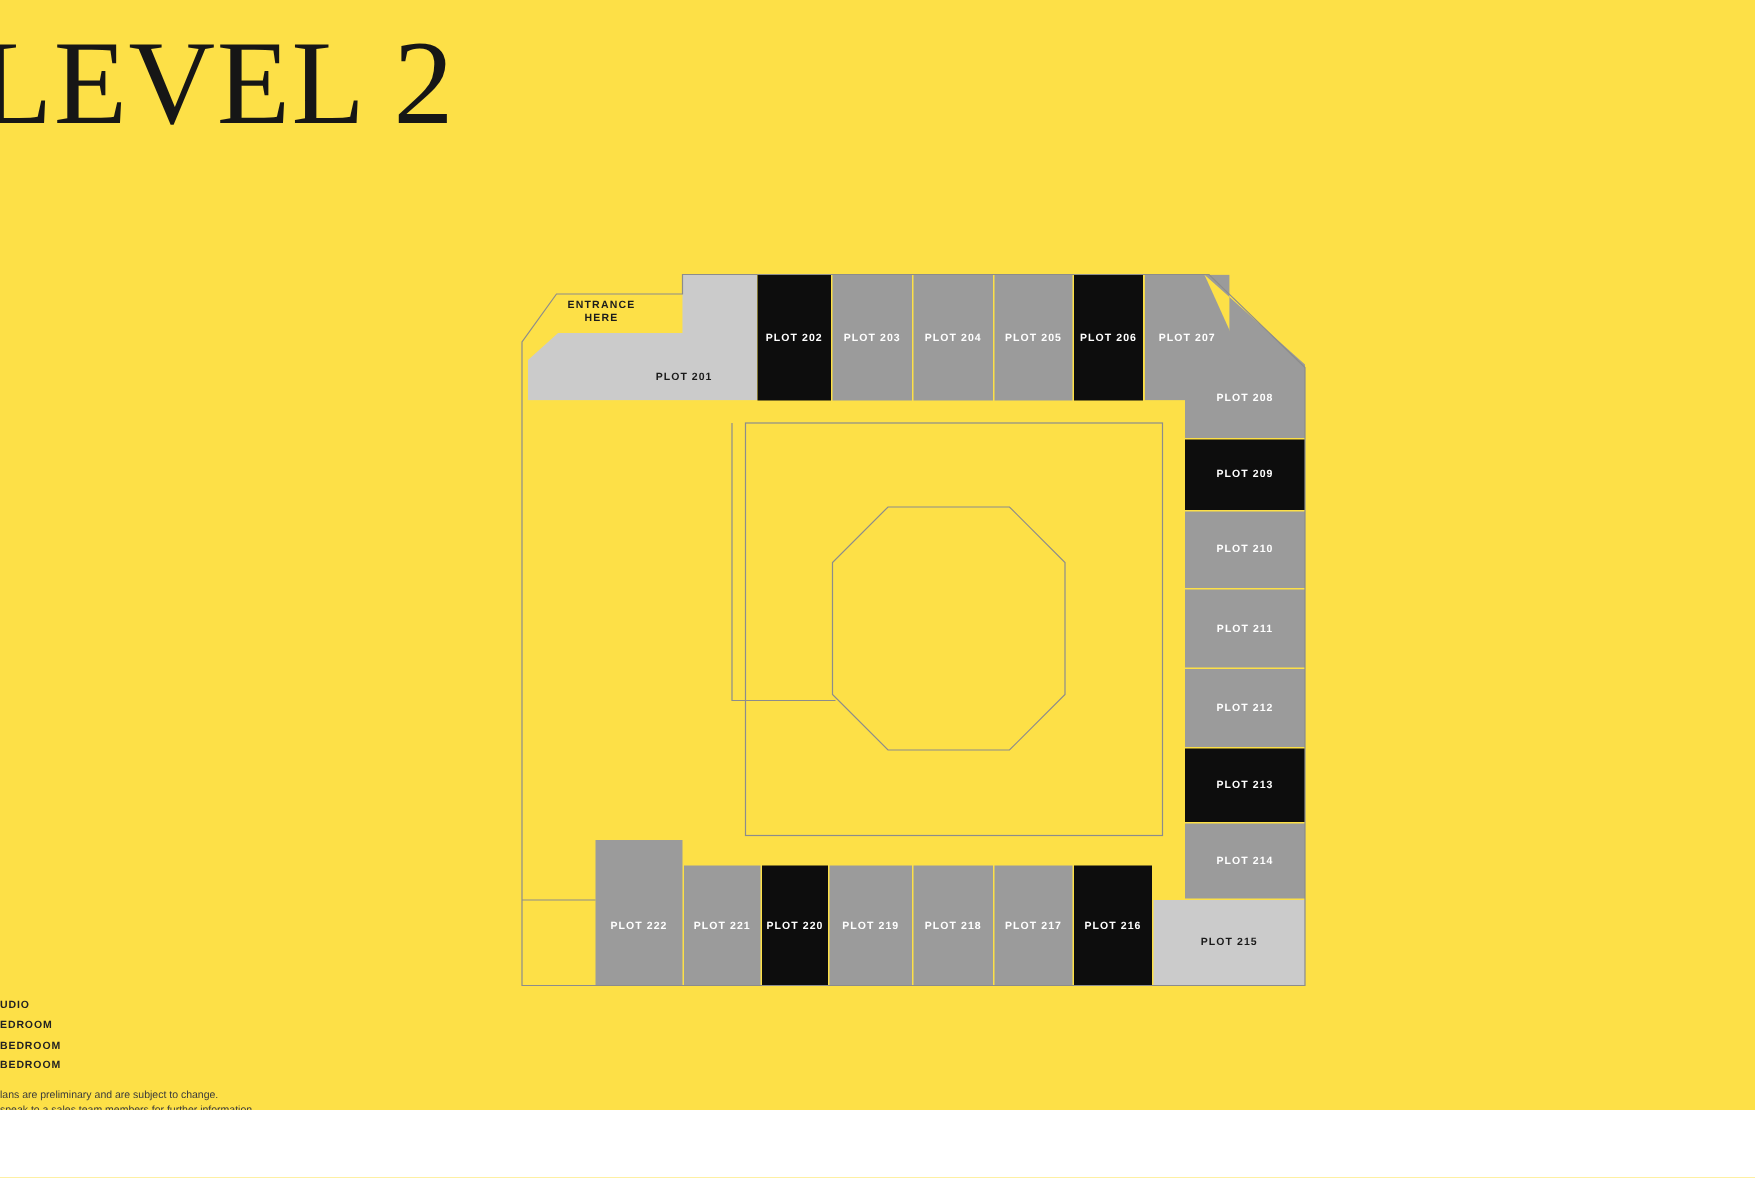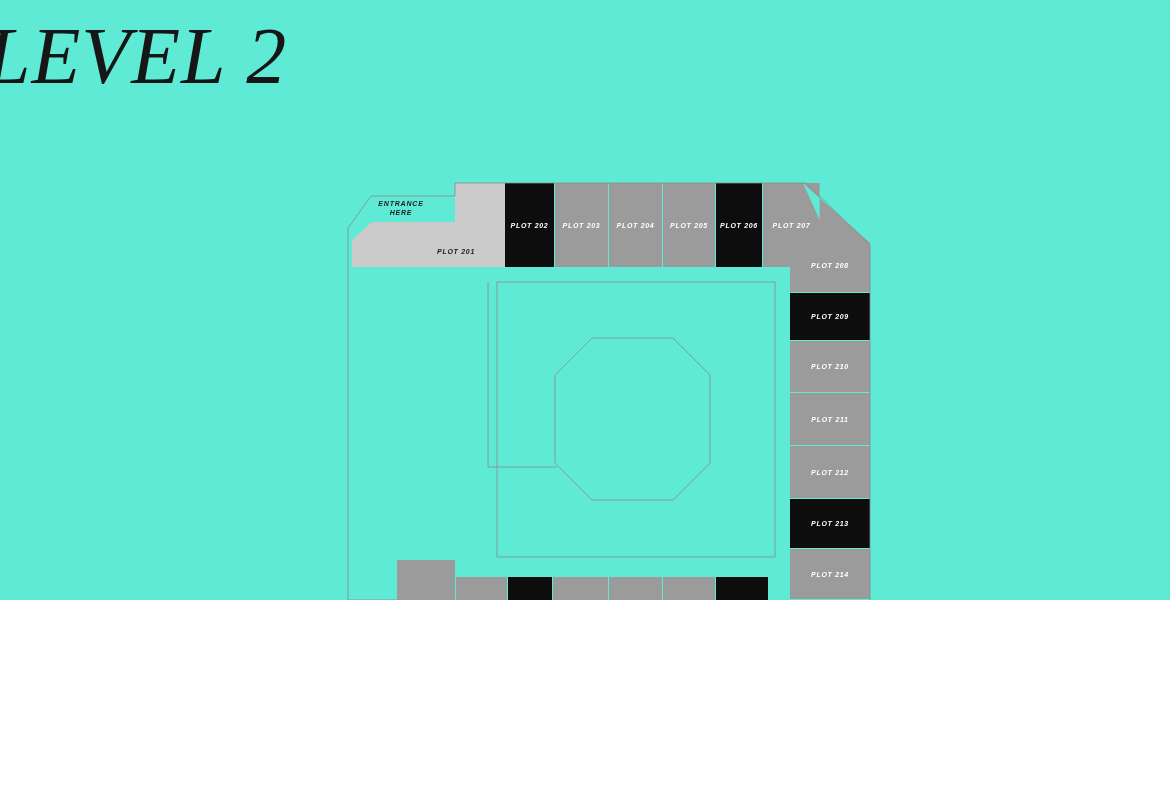--- a/index.html
+++ b/index.html
@@ -1,17 +1,17 @@
 <!DOCTYPE html>
 <html><head>
 <meta charset="utf-8">
 <style>
   html,body{margin:0;padding:0;background:#fff;}
-  .stage{position:relative;width:1170px;height:600px;background:#5eead4;overflow:hidden;
-         font-family:"Liberation Sans",sans-serif;font-style:italic;}
+  .stage{position:relative;width:1170px;height:740px;background:#fde047;overflow:hidden;
+         font-family:"Liberation Sans",sans-serif;}
   .title{position:absolute;left:-14px;top:14px;font-family:"Liberation Serif",serif;
          font-size:80px;font-weight:400;color:#161616;letter-spacing:1px;line-height:1.05;}
   .entrance{position:absolute;left:366px;top:199px;width:70px;text-align:center;
             font-size:7px;font-weight:700;letter-spacing:0.8px;color:#1c1c1c;line-height:9px;}
   .plot{position:absolute;display:flex;align-items:center;justify-content:center;box-sizing:border-box;}
   .plot--gray{background:#9b9b9b;}
   .plot--black{background:#0d0d0d;}
   .plot--light{background:#cbcbcb;}
   .plot__label{font-size:7px;font-weight:600;letter-spacing:0.7px;white-space:nowrap;line-height:9px;}
   .plot--gray .plot__label,.plot--black .plot__label{color:#ffffff;}

